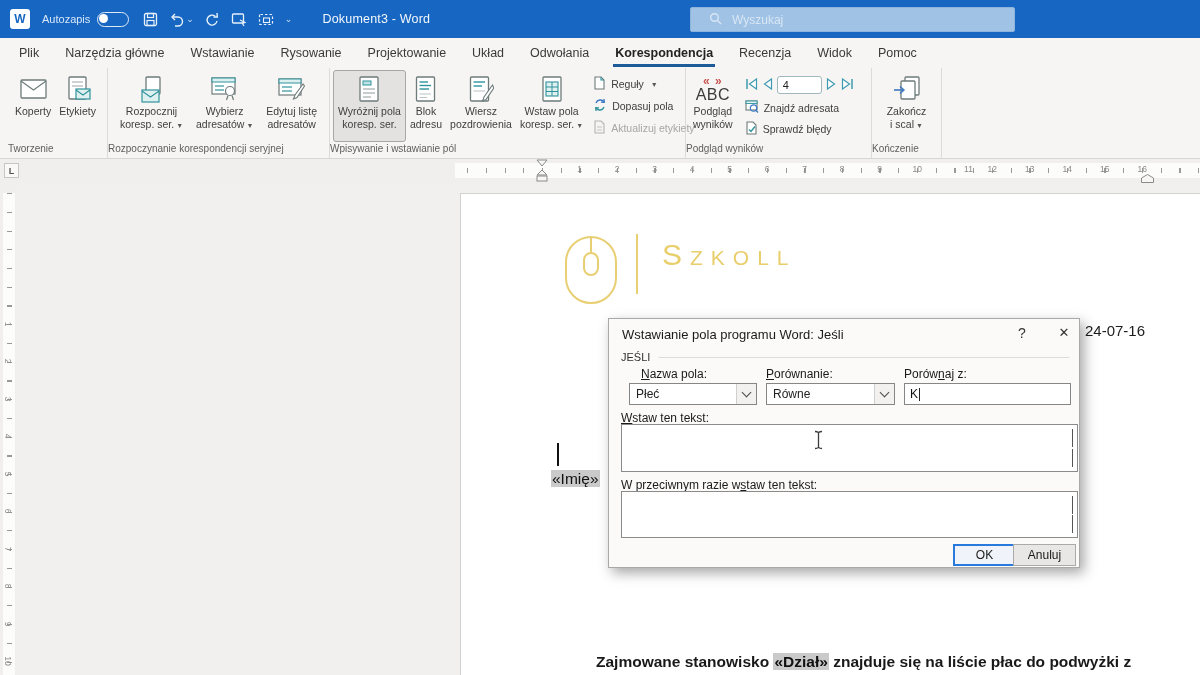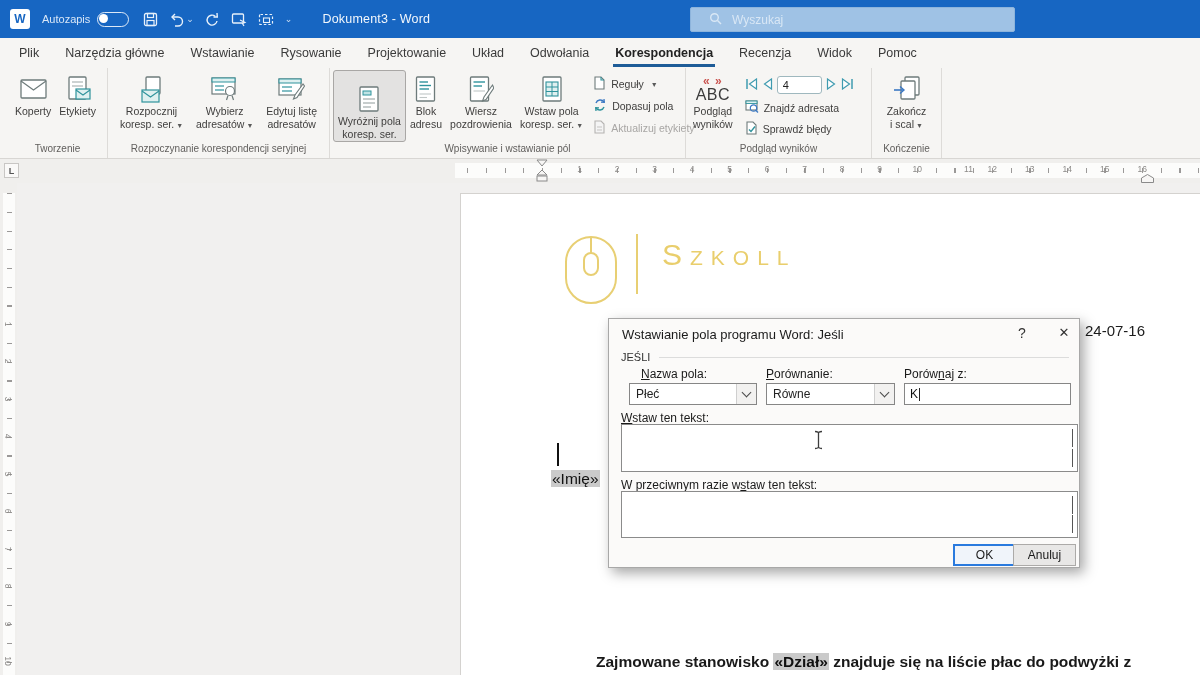--- a/index.html
+++ b/index.html
@@ -28,25 +28,25 @@
           display:flex;align-items:flex-end;}
   .tab{font-size:12.5px;color:#3a3a3a;padding:0 13px;height:28px;line-height:26px;position:relative;}
   .tab:first-child{margin-left:6px;}
   .tab.active{font-weight:bold;color:#222;}
   .tab.active:after{content:"";position:absolute;left:11px;right:11px;bottom:1px;height:3px;background:#1e5c97;}
   
   .ribbon{position:absolute;left:0;top:68px;width:1200px;height:91px;background:#f6f5f3;
           border-bottom:1px solid #d8d6d3;display:flex;box-sizing:border-box;padding-left:8px;}
   .rgroup{height:100%;border-right:1px solid #dddbd8;display:flex;flex-direction:column;box-sizing:border-box;}
   .rgroup-content{flex:1;display:flex;align-items:stretch;padding:2px 3px 0;}
-  .rgroup-label{height:16px;text-align:center;font-size:10px;color:#605e5c;line-height:14px;white-space:nowrap;}
+  .rgroup-label{height:16px;text-align:left;font-size:10px;color:#605e5c;line-height:14px;white-space:nowrap;}
   .bigbtn{display:flex;flex-direction:column;align-items:center;padding:3px 4px 0;border-radius:3px;box-sizing:border-box;}
   .bigbtn .ic{height:32px;display:flex;align-items:center;justify-content:center;}
   .bigbtn .lb{font-size:10.5px;color:#3f3e3d;text-align:center;line-height:1.22;white-space:nowrap;}
-  .bigbtn.selected{background:#e3e2e1;border:1px solid #a9a7a5;padding-top:2px;justify-content:flex-end;}
+  .bigbtn.selected{background:#e3e2e1;border:1px solid #a9a7a5;padding-top:2px;}
   .chev{font-size:7px;color:#5a5a5a;margin-left:2px;}
   .smallcol{display:flex;flex-direction:column;padding:6px 2px 0 6px;gap:6px;}
   .smbtn{display:flex;align-items:center;gap:5px;font-size:10.5px;color:#3f3e3d;white-space:nowrap;}
   .smbtn.disabled{color:#a8a6a4;}
   .abc-ic{display:flex;flex-direction:column;align-items:center;line-height:1;}
   .abc-ic .redarr{font-size:12px;font-weight:bold;color:#c9534f;letter-spacing:1px;}
   .abc-ic .abct{font-size:16px;color:#3b3b3b;letter-spacing:.5px;}
   .navrow{display:flex;align-items:center;gap:4px;}
   .navval{width:38px;height:16px;border:1px solid #9fb8be;border-radius:3px;background:#fff;
           font-size:11px;color:#222;padding-left:5px;line-height:16px;}

